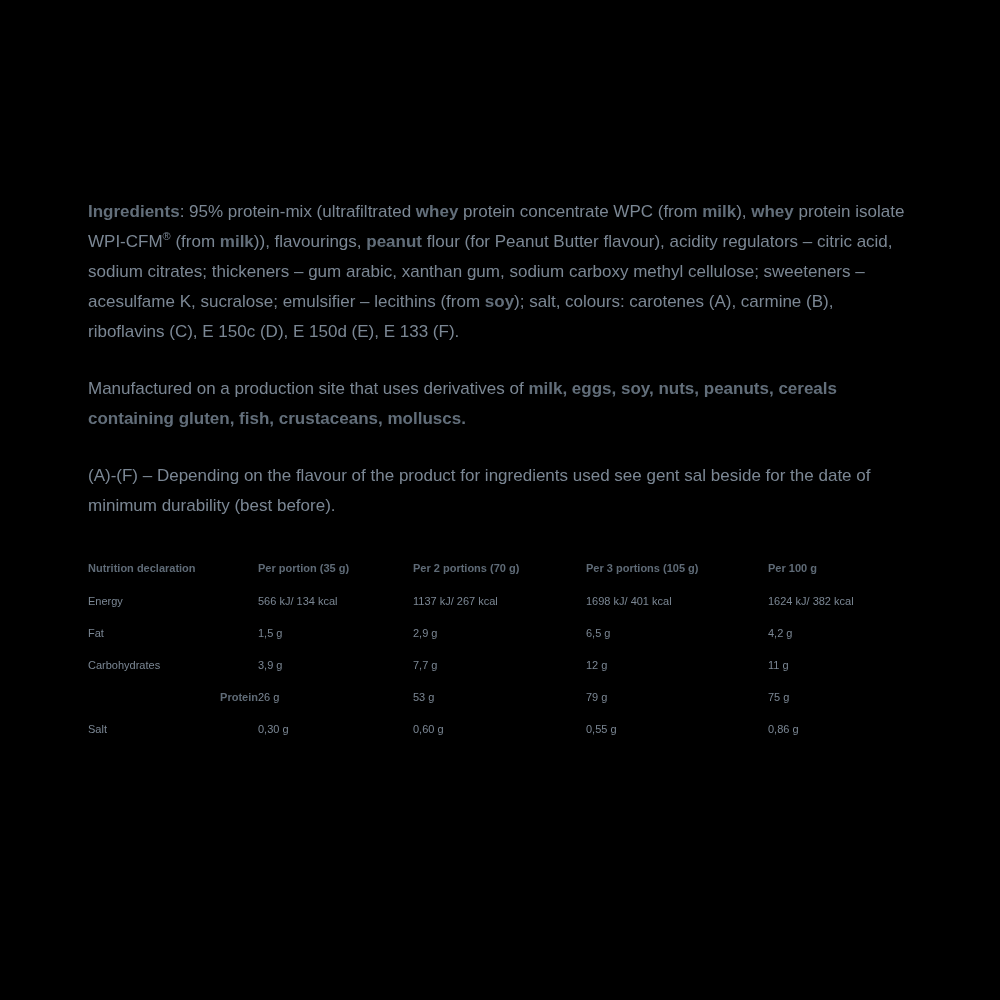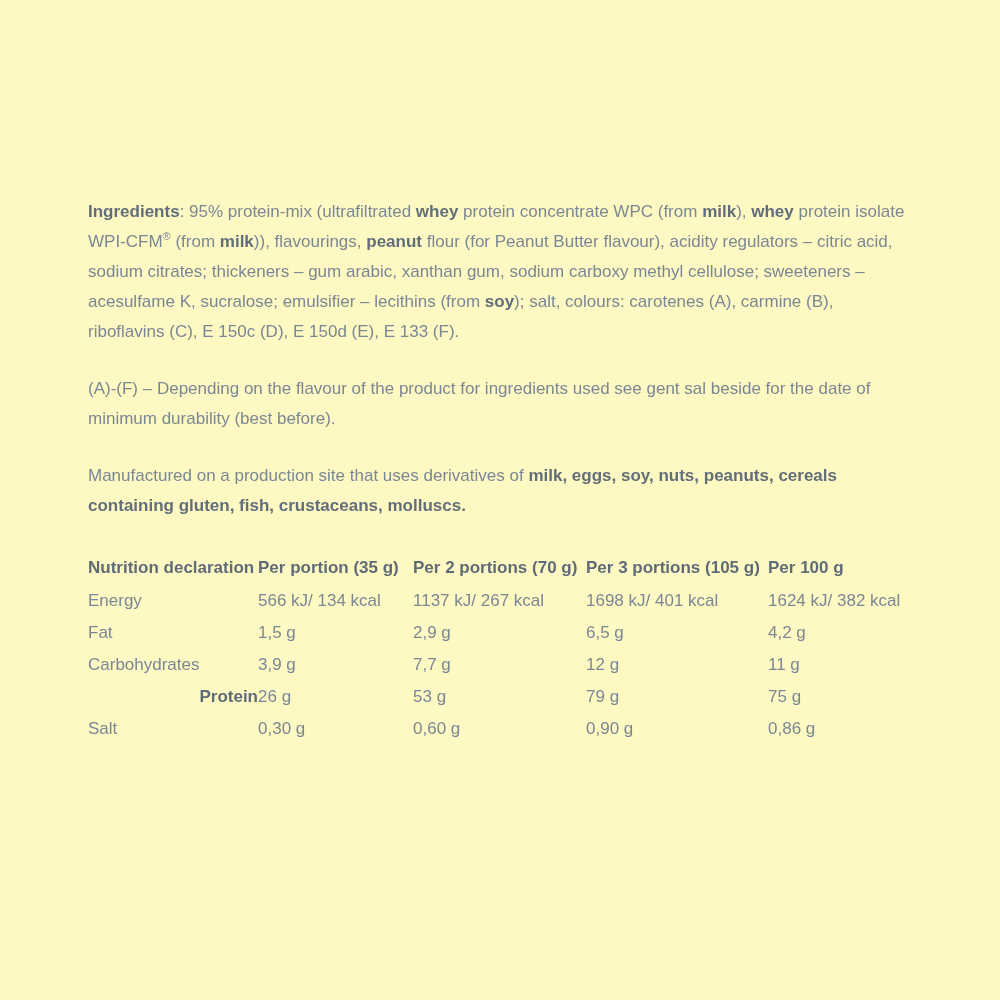--- a/index.html
+++ b/index.html
@@ -4,21 +4,21 @@
 <style>
   html, body {
     margin: 0;
     padding: 0;
     background: #ffffff;
   }
   .page {
     position: relative;
     width: 1000px;
     height: 1000px;
-    background: #fef9c3;
+    background: #000000;
     font-family: "Liberation Sans", "DejaVu Sans", sans-serif;
     color: #7b8794;
     overflow: hidden;
   }
   .content {
     position: absolute;
     top: 197px;
     left: 88px;
     width: 824px;
   }
@@ -36,21 +36,21 @@
   sup.reg-mark {
     font-size: 11px;
     line-height: 0;
     vertical-align: super;
   }
   table.nutrition {
     margin-top: 30px;
     border-collapse: collapse;
     table-layout: fixed;
     width: 824px;
-    font-size: 17px;
+    font-size: 11px;
   }
   table.nutrition col.c0 { width: 170px; }
   table.nutrition col.c1 { width: 155px; }
   table.nutrition col.c2 { width: 173px; }
   table.nutrition col.c3 { width: 182px; }
   table.nutrition col.c4 { width: 144px; }
   table.nutrition th,
   table.nutrition td {
     padding: 0;
     text-align: left;
@@ -75,23 +75,23 @@
   }
 </style>
 </head>
 <body>
 
 <div class="page">
   <div class="content">
 
     <p class="para"><span class="b">Ingredients</span><span>: 95% protein-mix (ultrafiltrated </span><span class="b">whey</span><span> protein concentrate WPC (from </span><span class="b">milk</span><span>), </span><span class="b">whey</span><span> protein isolate WPI-CFM</span><sup class="reg-mark">®</sup><span> (from </span><span class="b">milk</span><span>)), flavourings, </span><span class="b">peanut</span><span> flour (for Peanut Butter flavour), acidity regulators – citric acid, sodium citrates; thickeners – gum arabic, xanthan gum, sodium carboxy methyl cellulose; sweeteners – acesulfame K, sucralose; emulsifier – lecithins (from </span><span class="b">soy</span><span>); salt, colours: carotenes (A), carmine (B), riboflavins (C), E 150c (D), E 150d (E), E 133 (F).</span></p>
 
+    <p class="para"><span>Manufactured on a production site that uses derivatives of </span><span class="b">milk, eggs, soy, nuts, peanuts, cereals containing gluten, fish, crustaceans, molluscs.</span></p>
+
     <p class="para"><span>(A)-(F) – Depending on the flavour of the product for ingredients used see gent sal beside for the date of minimum durability (best before).</span></p>
-
-    <p class="para"><span>Manufactured on a production site that uses derivatives of </span><span class="b">milk, eggs, soy, nuts, peanuts, cereals containing gluten, fish, crustaceans, molluscs.</span></p>
 
     <table class="nutrition">
       <colgroup>
         <col class="c0">
           <col class="c1">
           <col class="c2">
           <col class="c3">
           <col class="c4">
       </colgroup>
       <thead>
@@ -129,20 +129,20 @@
             <td class="b">Protein</td>
             <td>26 g</td>
             <td>53 g</td>
             <td>79 g</td>
             <td>75 g</td>
           </tr>
           <tr>
             <td>Salt</td>
             <td>0,30 g</td>
             <td>0,60 g</td>
-            <td>0,90 g</td>
+            <td>0,55 g</td>
             <td>0,86 g</td>
           </tr>
         </tbody>
     </table>
 
   </div>
 </div>
 
 </body></html>

